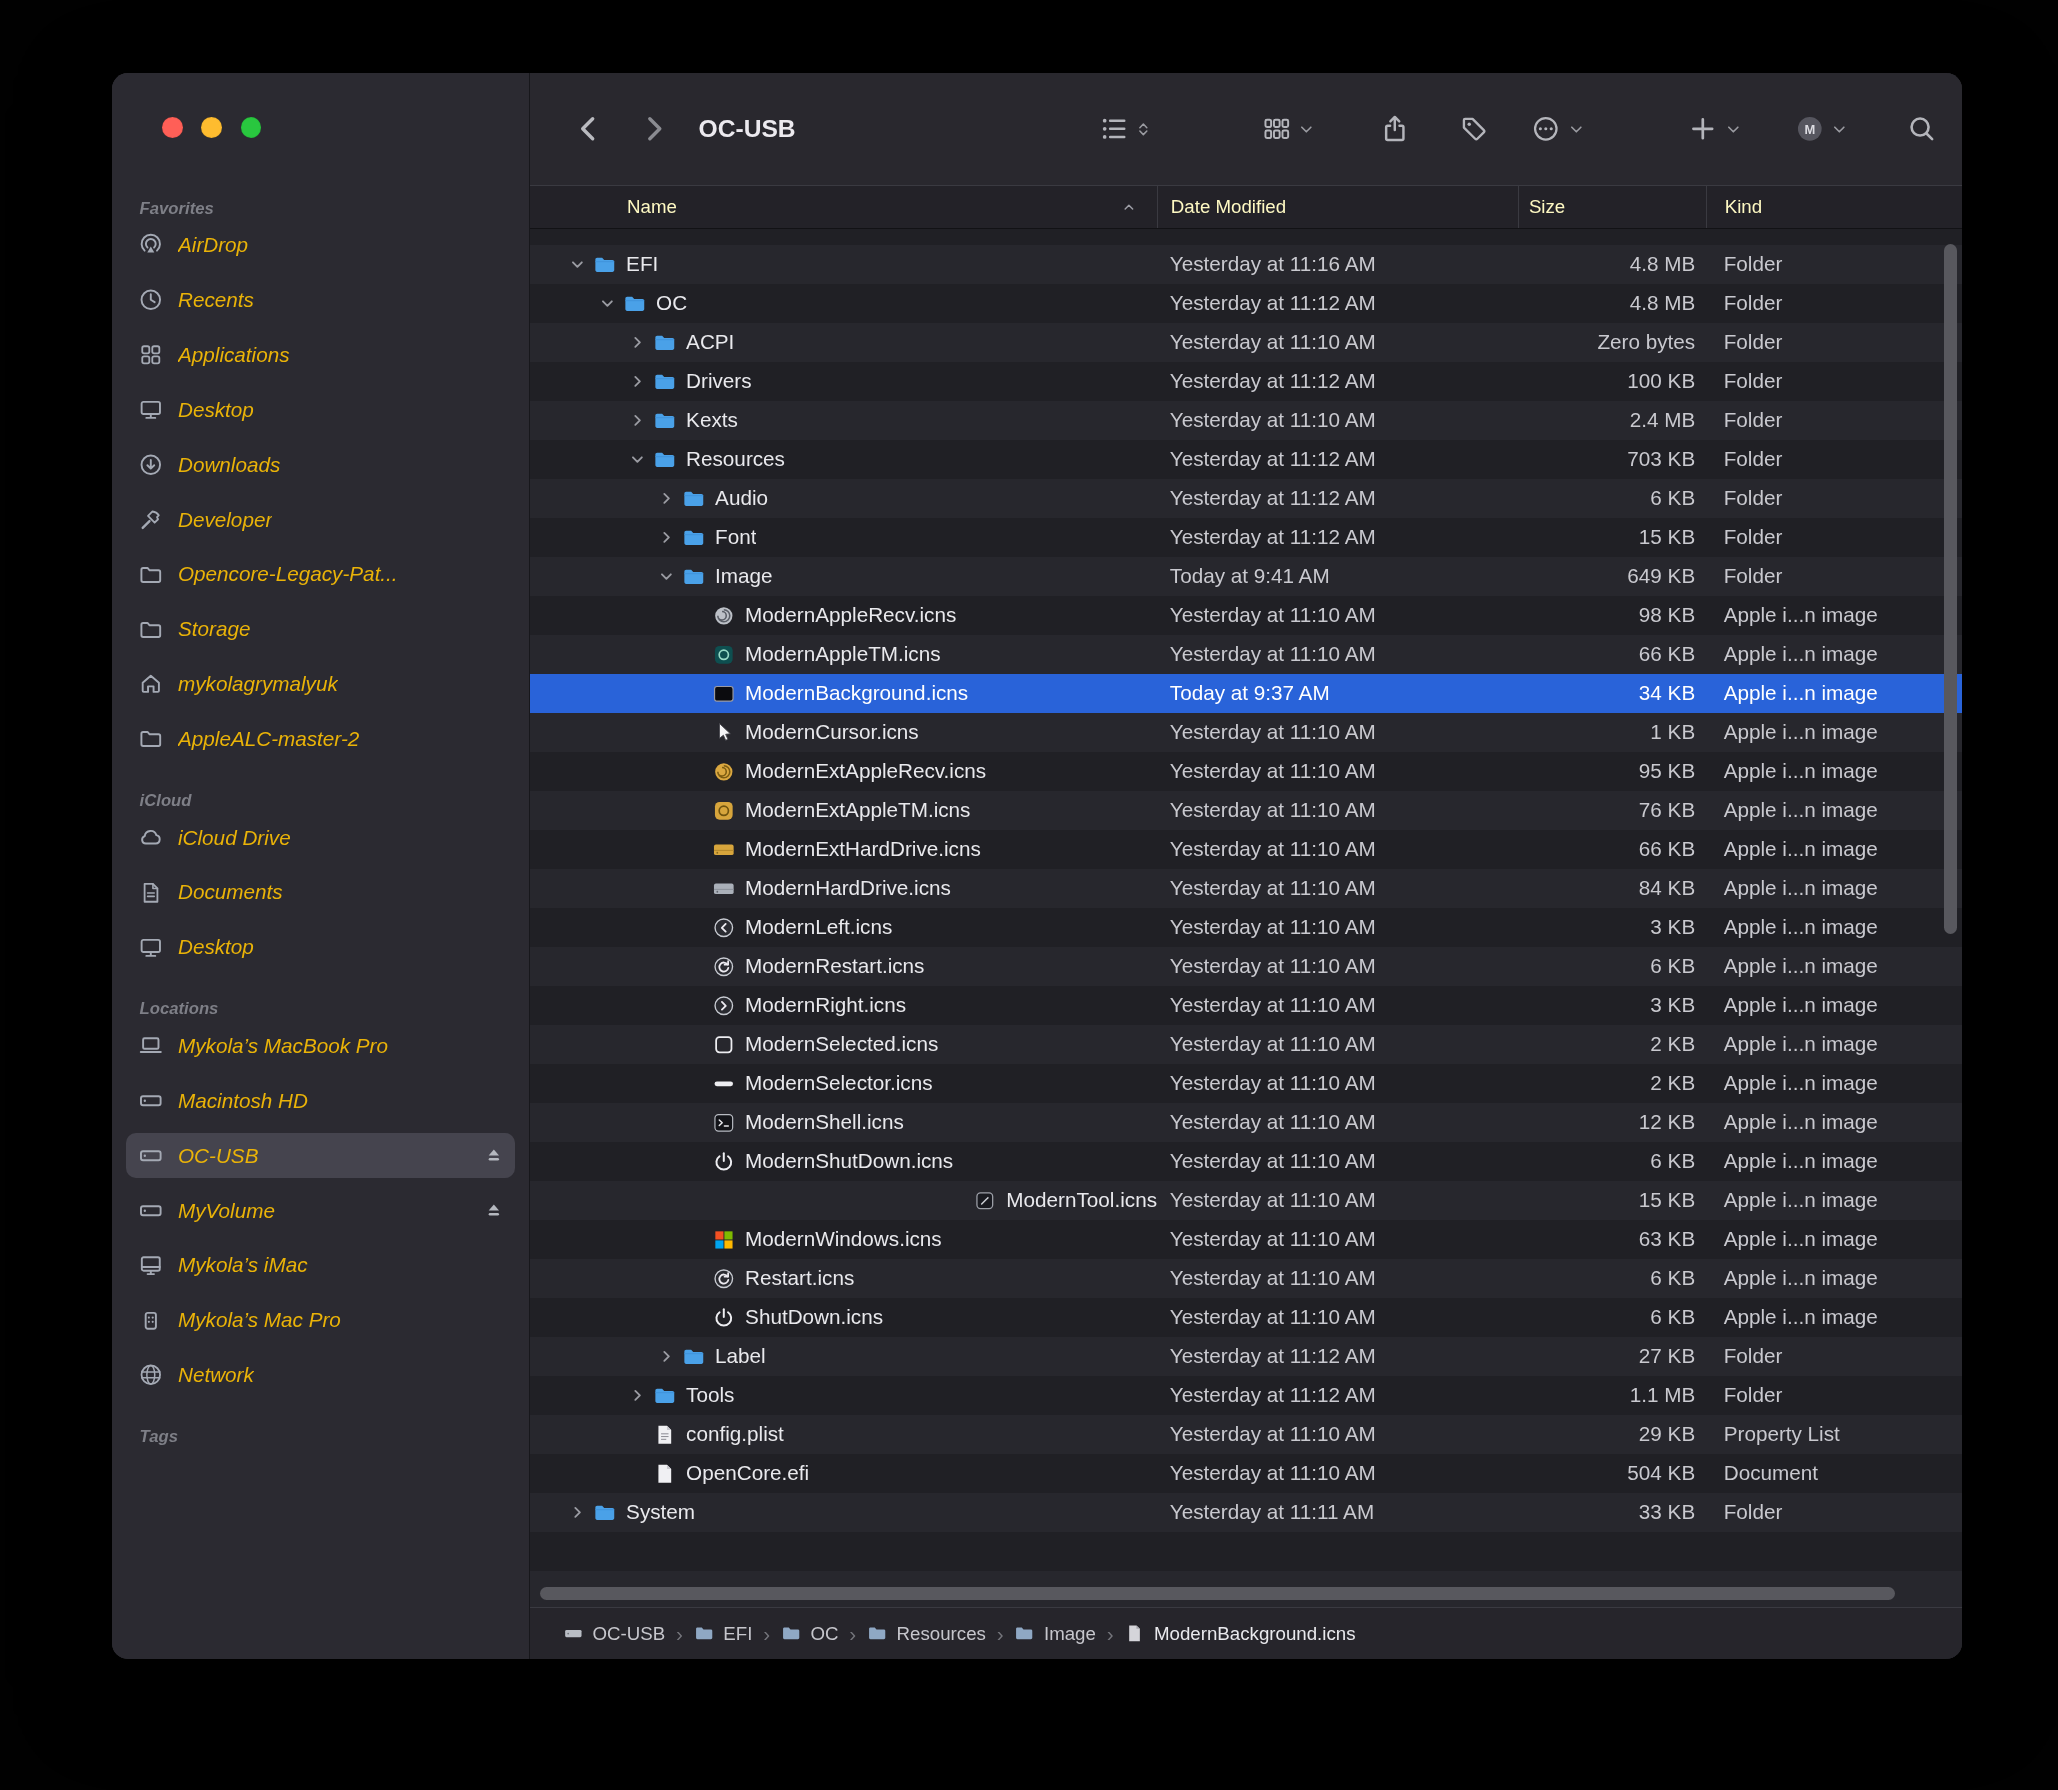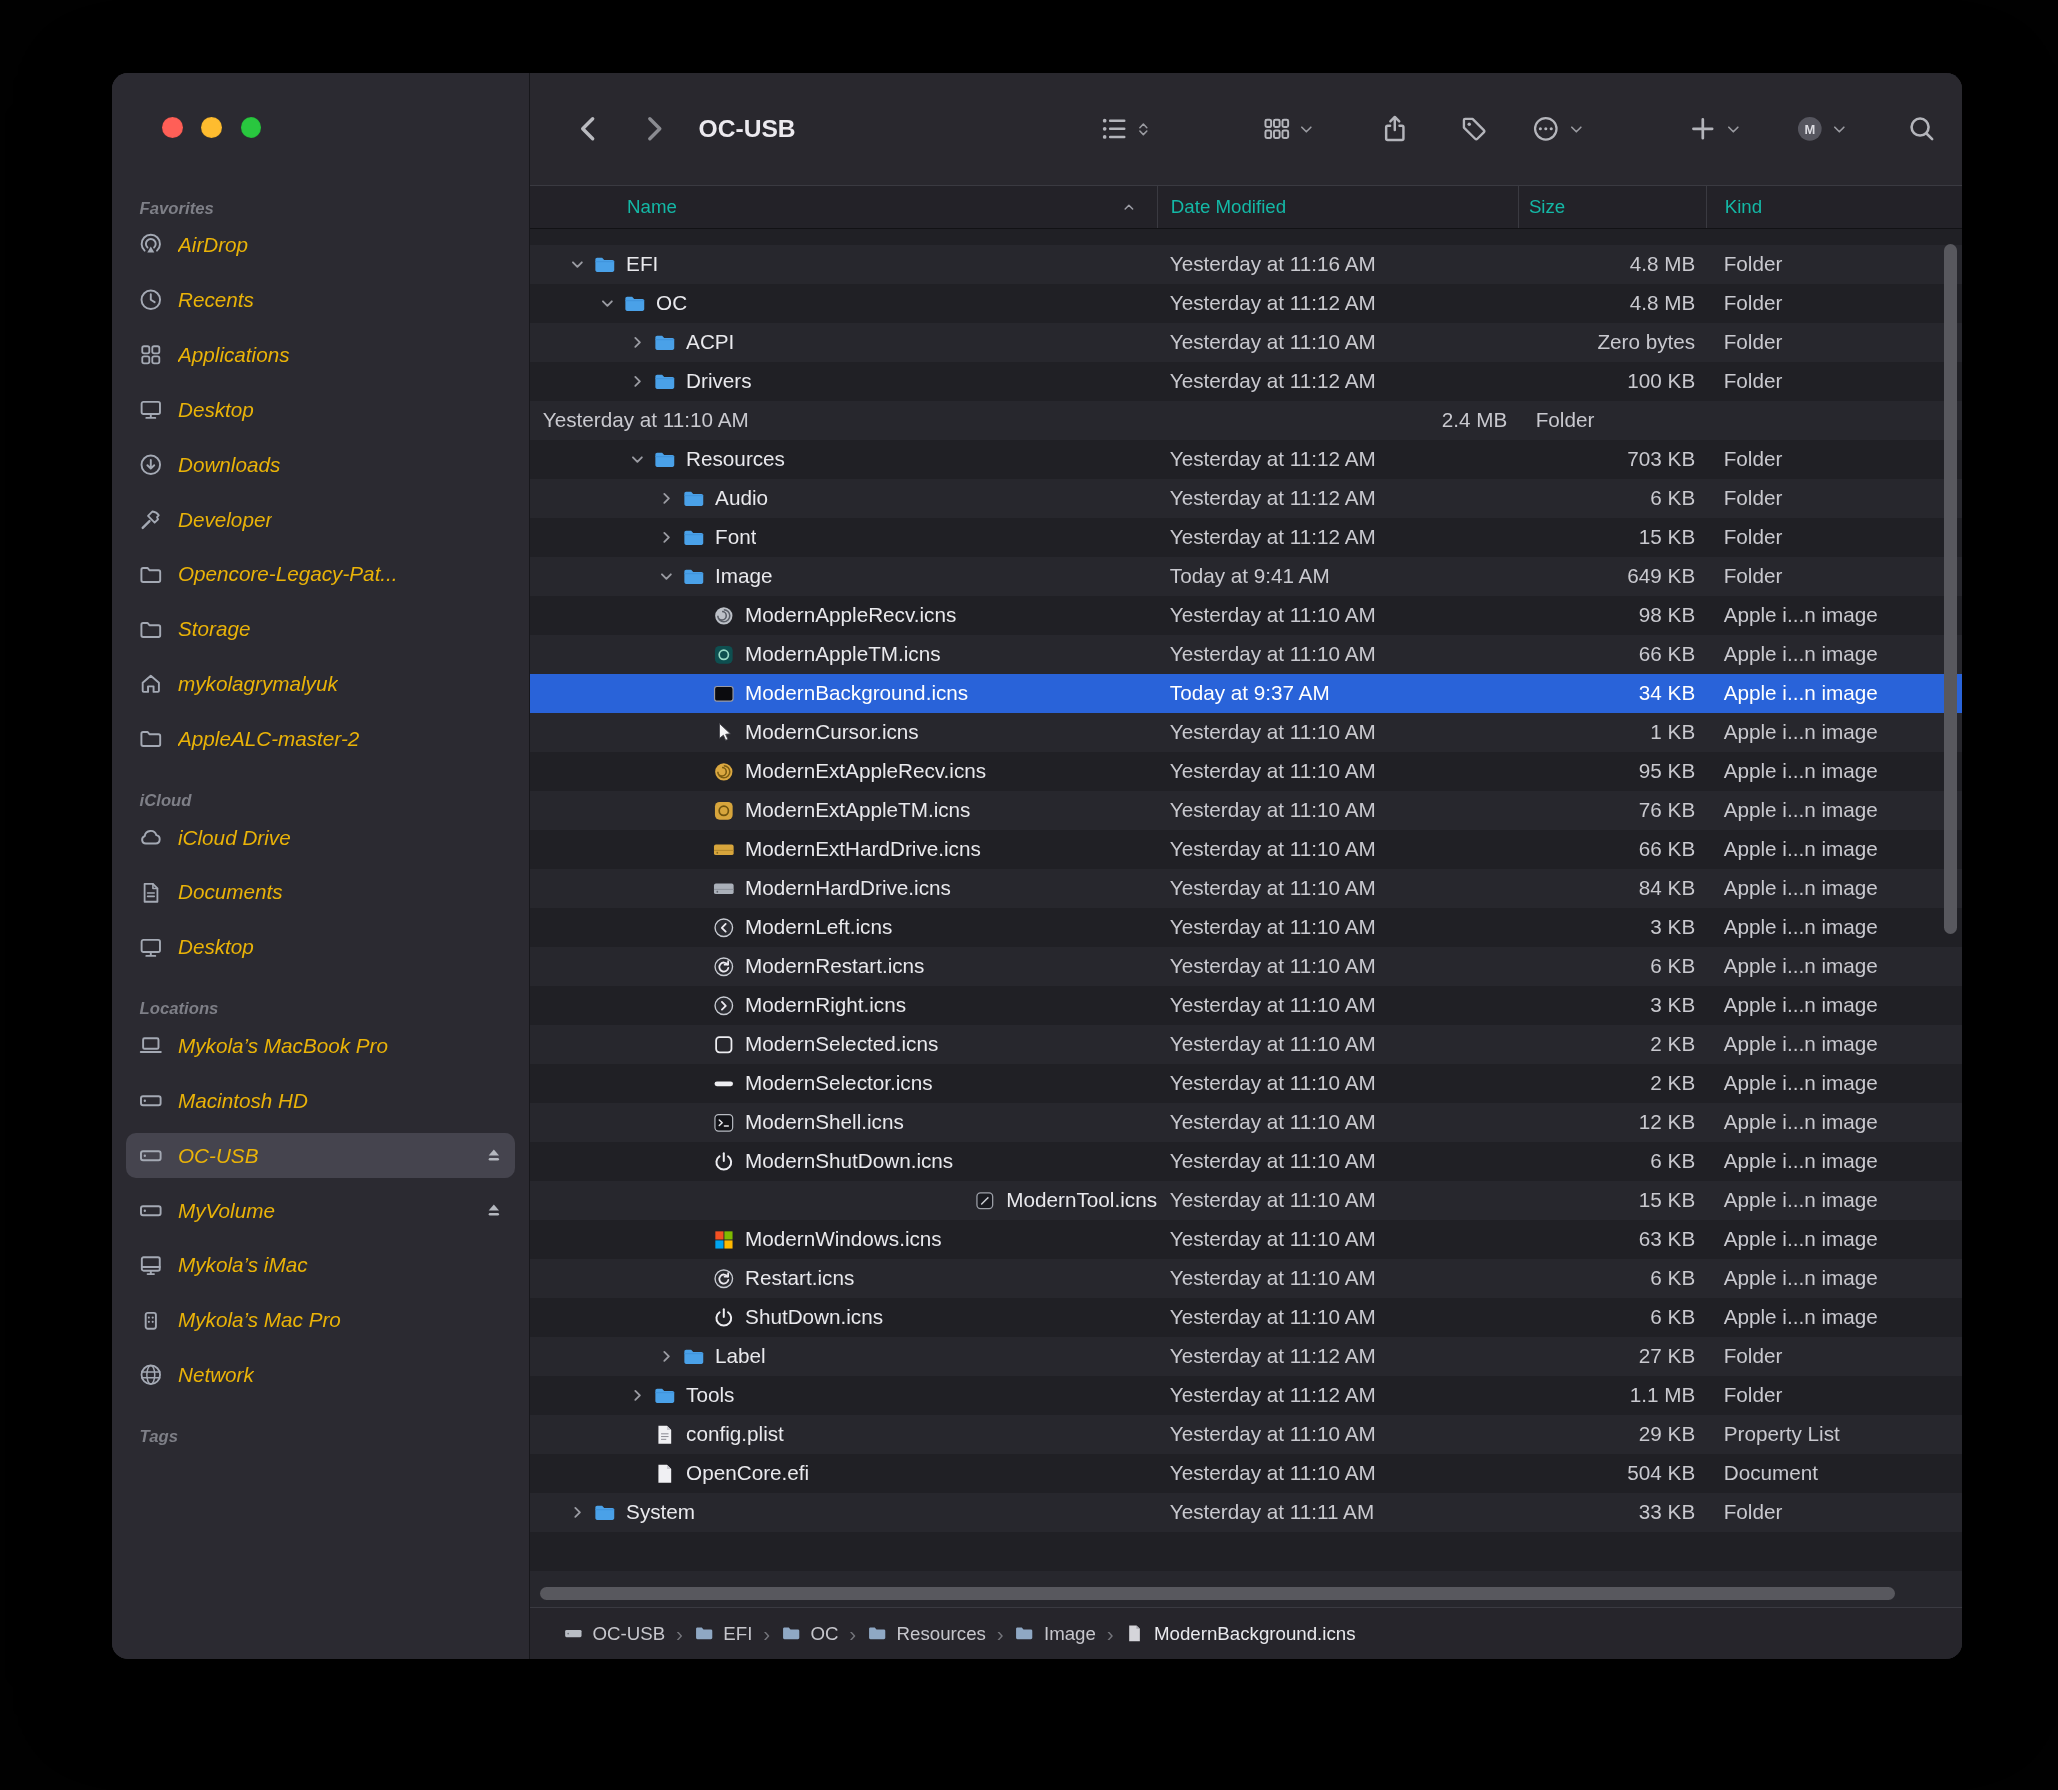--- a/index.html
+++ b/index.html
@@ -29,21 +29,21 @@
   .tb-btn svg{width:31.5px;height:31.5px;display:block;}
   .tb-btn.fwd{margin-left:33px;color:#8a8b91;}
   .title{margin-left:29.6px;font-size:24.6px;font-weight:700;color:#eceaef;}
   .tb-right{margin-left:auto;display:flex;align-items:center;padding-right:25.6px;color:#b4b5bb;}
   .tb-ctl{display:flex;align-items:center;gap:6.9px;}
   .ic-main{display:flex;} .ic-main svg{width:29.6px;height:29.6px;display:block;}
   .ic-sub{display:flex;color:#9a9ba1;} .ic-sub svg{width:16.7px;height:16.7px;display:block;}
   
   .colheaders{height:42px;flex:none;display:grid;grid-template-columns:1fr 361px 188px 256px;
               background:#232228;border-top:1px solid #3a3a41;border-bottom:1px solid #121215;
-              color:#14b8a6;font-size:18.7px;}
+              color:#fef9c3;font-size:18.7px;}
   .hc{display:flex;align-items:center;height:100%;}
   .hc.b{border-left:1px solid #3a3a41;}
   .hc0{padding-left:97px;}.hc1{padding-left:12.8px;}.hc2{padding-left:9.9px;}.hc3{padding-left:17.7px;}
   .sorticon{margin-left:auto;margin-right:21.7px;display:flex;color:#9d9ea6;}
   .sorticon svg{width:13.8px;height:13.8px;display:block;}
   
   .listwrap{flex:1;position:relative;overflow:hidden;}
   .rows{padding-top:15.8px;}
   .row{display:grid;grid-template-columns:1fr 361px 188px 256px;height:39px;align-items:center;
        font-size:20.7px;color:#c9c9cf;white-space:nowrap;}
@@ -490,20 +490,34 @@
                     <path d="M2.4 8.8h19.2" stroke="#3e91d8" stroke-width=".9"></path>
                   </svg>
                 </span>
                 <span class="fname">Drivers</span>
               </div>
               <div class="cell date">Yesterday at 11:12 AM</div>
               <div class="cell size">100 KB</div>
               <div class="cell kind">Folder</div>
             </div>
             <div class="row alt">
+              <div class="cell name" style="padding-left: 95px;">
+                <span class="disc">
+                  <svg viewBox="0 0 24 24">
+                    <path d="M8.6 4.8 16 12l-7.4 7.2" stroke="currentColor" fill="none" stroke-linecap="round" stroke-linejoin="round" stroke-width="3"></path>
+                  </svg>
+                </span>
+                <span class="ficon">
+                  <svg viewBox="0 0 24 24">
+                    <path d="M2.4 6.6c0-1 .8-1.8 1.8-1.8h5.1l2.1 2.3h8.4c1 0 1.8.8 1.8 1.8v8.5c0 1-.8 1.8-1.8 1.8H4.2c-1 0-1.8-.8-1.8-1.8Z" fill="#4aa1e8"></path>
+                    <path d="M2.4 8.8h19.2" stroke="#3e91d8" stroke-width=".9"></path>
+                  </svg>
+                </span>
+                <span class="fname">Kexts</span>
+              </div>
               <div class="cell date">Yesterday at 11:10 AM</div>
               <div class="cell size">2.4 MB</div>
               <div class="cell kind">Folder</div>
             </div>
             <div class="row">
               <div class="cell name" style="padding-left: 95px;">
                 <span class="disc">
                   <svg viewBox="0 0 24 24">
                     <path d="M4.8 8.6 12 16l7.2-7.4" stroke="currentColor" fill="none" stroke-linecap="round" stroke-linejoin="round" stroke-width="3"></path>
                   </svg>

